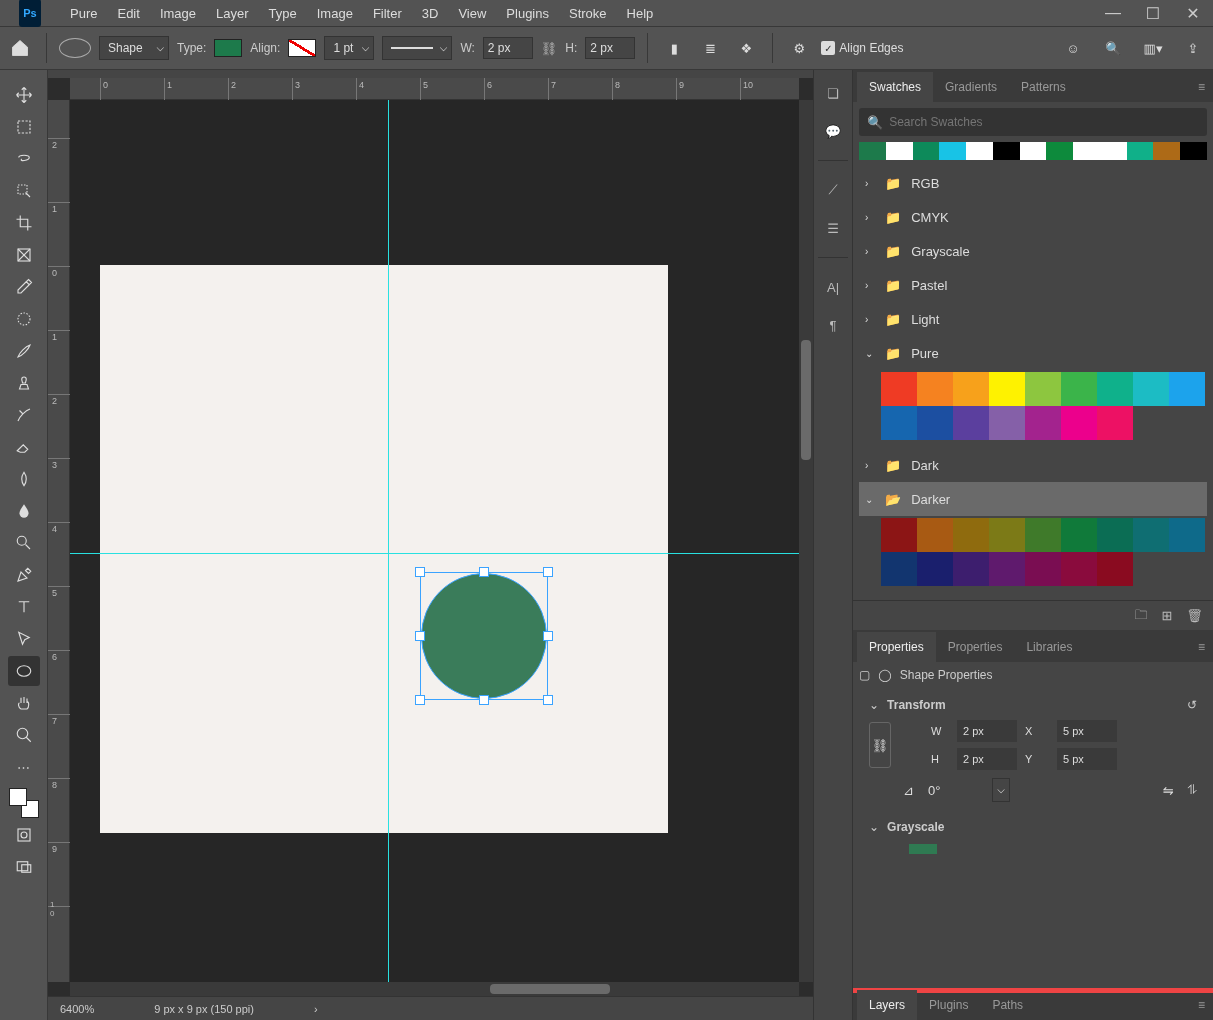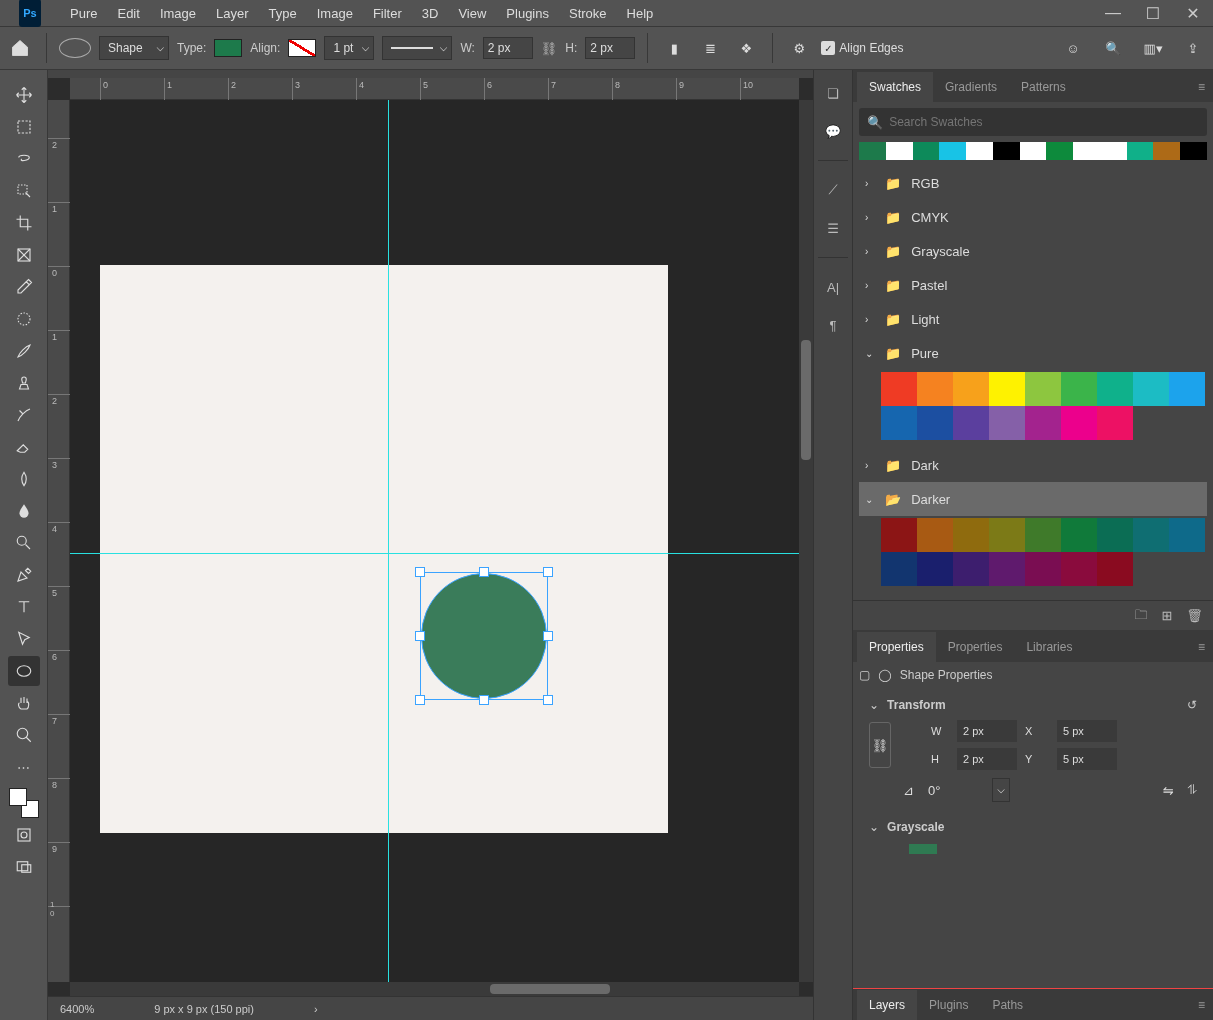--- a/index.html
+++ b/index.html
@@ -488,21 +488,21 @@
            </div>
            <div class="collapse-row">
              <span>⌄</span>
              <span style="font-weight:bold">Grayscale</span>
            </div>
            <div style="padding:0 10px 0 50px">
              <span class="fill-sw"></span>
            </div>
         </div>
 
-        <div class="panel-tabs" style="border-top:1px solid #ef4444">
+        <div class="panel-tabs" style="border-top:5px solid #ef4444">
            <span class="active">Layers</span>
            <span>Plugins</span>
            <span>Paths</span>
            <span style="margin-left:auto;padding-right:8px">≡</span>
         </div>
      </div>
   </div>
 </div>
 
 </body></html>

